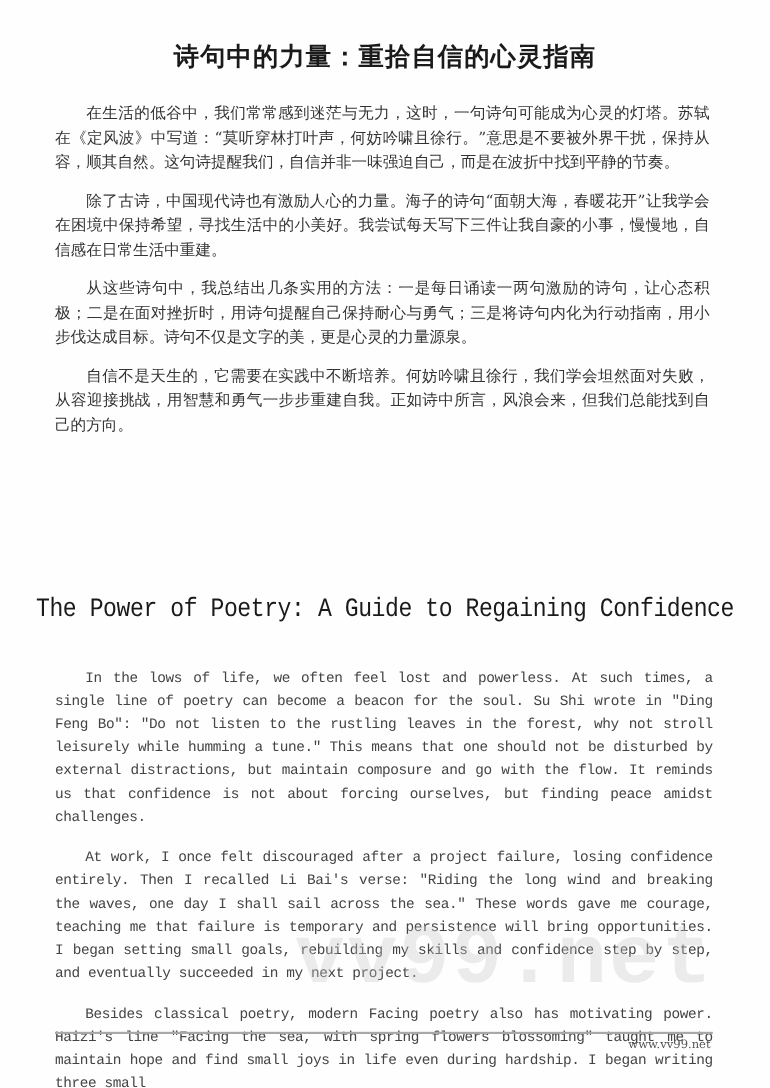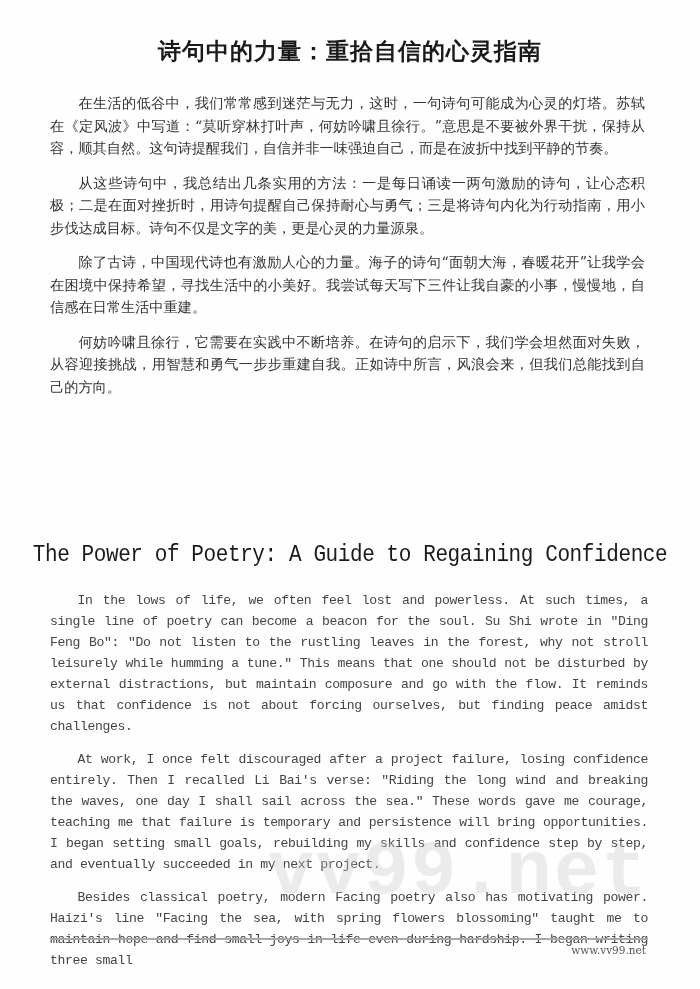--- a/index.html
+++ b/index.html
@@ -19,21 +19,21 @@
     .en-title {
       position: absolute; left: 0; top: 543px; width: 700px; text-align: center;
       font-family: "Liberation Mono", monospace; font-size: 21px; font-weight: normal;
       color: #1a1a1a; margin: 0; letter-spacing: -0.4px; transform: scaleY(1.15);
     }
     .en-body {
       position: absolute; left: 50px; width: 598px; top: 590px;
       font-family: "Liberation Mono", monospace; font-size: 13.1px; line-height: 21px;
       color: #444; text-align: justify; letter-spacing: -0.35px;
     }
-    .en-body p { margin: 0 0 12px 0; text-indent: 2.1em; }
+    .en-body p { margin: 16px 0 12px 0; text-indent: 2.1em; }
     .watermark {
       position: absolute; left: 268px; top: 830px;
       font-family: Liberation Mono, monospace; font-weight: bold; font-size: 76px;
       color: rgba(200,200,200,0.35); letter-spacing: 2px; pointer-events: none;
     }
     .footer-rule {
       position: absolute; left: 50px; top: 938px; width: 598px; height: 0;
       border-top: 2px solid #a8a8a8;
     }
     .footer-text {
@@ -43,23 +43,23 @@
   </style>
 </head>
 <body>
 
 <div class="page">
 
   <h1 class="cn-title">诗句中的力量：重拾自信的心灵指南</h1>
 
   <div class="cn-body" style="top:92px;">
     <p>在生活的低谷中，我们常常感到迷茫与无力，这时，一句诗句可能成为心灵的灯塔。苏轼在《定风波》中写道：“莫听穿林打叶声，何妨吟啸且徐行。”意思是不要被外界干扰，保持从容，顺其自然。这句诗提醒我们，自信并非一味强迫自己，而是在波折中找到平静的节奏。</p>
+    <p>除了古诗，中国现代诗也有激励人心的力量。海子的诗句“面朝大海，春暖花开”让我学会在困境中保持希望，寻找生活中的小美好。我尝试每天写下三件让我自豪的小事，慢慢地，自信感在日常生活中重建。</p>
     <p>从这些诗句中，我总结出几条实用的方法：一是每日诵读一两句激励的诗句，让心态积极；二是在面对挫折时，用诗句提醒自己保持耐心与勇气；三是将诗句内化为行动指南，用小步伐达成目标。诗句不仅是文字的美，更是心灵的力量源泉。</p>
-    <p>除了古诗，中国现代诗也有激励人心的力量。海子的诗句“面朝大海，春暖花开”让我学会在困境中保持希望，寻找生活中的小美好。我尝试每天写下三件让我自豪的小事，慢慢地，自信感在日常生活中重建。</p>
-    <p>何妨吟啸且徐行，它需要在实践中不断培养。在诗句的启示下，我们学会坦然面对失败，从容迎接挑战，用智慧和勇气一步步重建自我。正如诗中所言，风浪会来，但我们总能找到自己的方向。</p>
+    <p>自信不是天生的，它需要在实践中不断培养。何妨吟啸且徐行，我们学会坦然面对失败，从容迎接挑战，用智慧和勇气一步步重建自我。正如诗中所言，风浪会来，但我们总能找到自己的方向。</p>
   </div>
 
   <h2 class="en-title">The Power of Poetry: A Guide to Regaining Confidence</h2>
 
   <div class="en-body">
     <p>In the lows of life, we often feel lost and powerless. At such times, a single line of poetry can become a beacon for the soul. Su Shi wrote in "Ding Feng Bo": "Do not listen to the rustling leaves in the forest, why not stroll leisurely while humming a tune." This means that one should not be disturbed by external distractions, but maintain composure and go with the flow. It reminds us that confidence is not about forcing ourselves, but finding peace amidst challenges.</p>
     <p>At work, I once felt discouraged after a project failure, losing confidence entirely. Then I recalled Li Bai's verse: "Riding the long wind and breaking the waves, one day I shall sail across the sea." These words gave me courage, teaching me that failure is temporary and persistence will bring opportunities. I began setting small goals, rebuilding my skills and confidence step by step, and eventually succeeded in my next project.</p>
     <p>Besides classical poetry, modern Facing poetry also has motivating power. Haizi's line "Facing the sea, with spring flowers blossoming" taught me to maintain hope and find small joys in life even during hardship. I began writing three small</p>
   </div>
 

